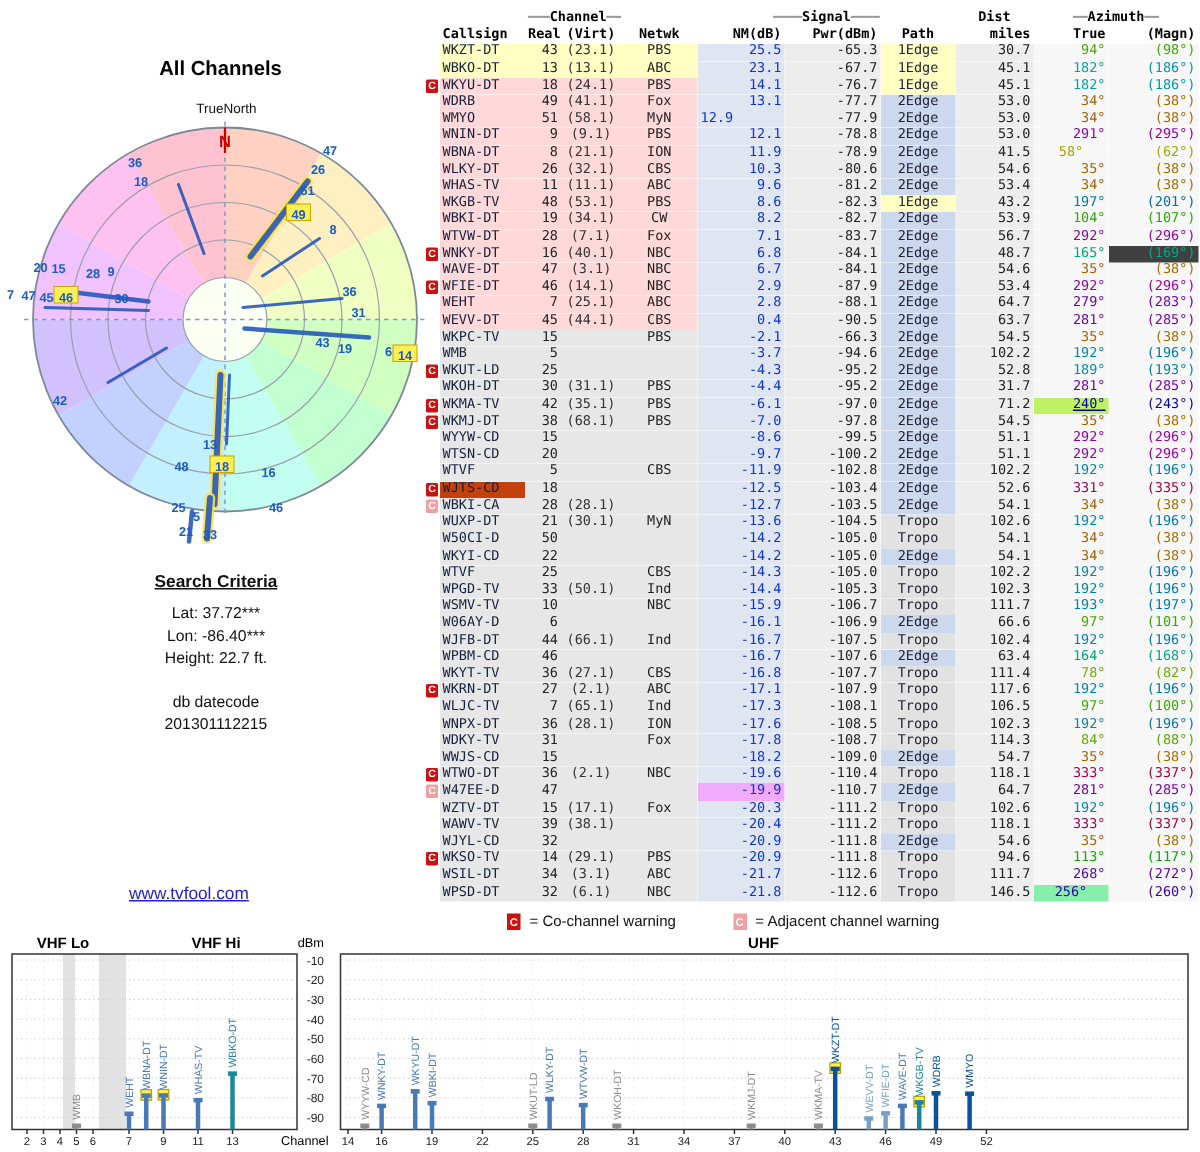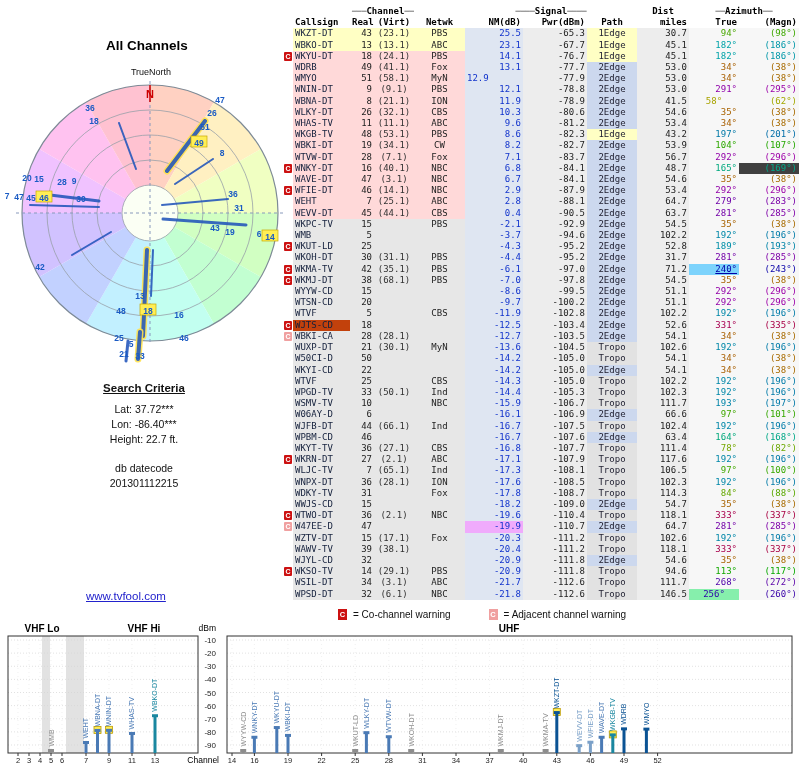--- a/index.html
+++ b/index.html
@@ -394,21 +394,21 @@
           <td style="background: rgb(247, 247, 247); text-align: right; color: rgb(115, 0, 168);">281°</td>
           <td style="background: rgb(247, 247, 247); text-align: right; color: rgb(126, 0, 168);">(285°)</td>
         </tr>
         <tr>
           <td></td>
           <td style="background: rgb(231, 231, 231); text-align: left; color: rgb(20, 32, 60);">WKPC-TV</td>
           <td style="background: rgb(231, 231, 231); text-align: right; color: rgb(34, 34, 34);">15</td>
           <td style="background: rgb(231, 231, 231); text-align: center; color: rgb(51, 51, 51);"></td>
           <td style="background: rgb(231, 231, 231); text-align: center; color: rgb(34, 34, 34);">PBS</td>
           <td style="background: rgb(223, 230, 242); text-align: right; color: rgb(17, 51, 204);">-2.1</td>
-          <td style="background: rgb(237, 237, 237); text-align: right; color: rgb(34, 34, 34);">-92.9</td>
+          <td style="background: rgb(237, 237, 237); text-align: right; color: rgb(34, 34, 34);">-66.3</td>
           <td style="background: rgb(204, 216, 238); text-align: center; color: rgb(34, 34, 51);">2Edge</td>
           <td style="background: rgb(237, 237, 237); text-align: right; color: rgb(34, 34, 34);">54.5</td>
           <td style="background: rgb(247, 247, 247); text-align: right; color: rgb(168, 98, 0);">35°</td>
           <td style="background: rgb(247, 247, 247); text-align: right; color: rgb(168, 107, 0);">(38°)</td>
         </tr>
         <tr>
           <td></td>
           <td style="background: rgb(231, 231, 231); text-align: left; color: rgb(20, 32, 60);">WMB</td>
           <td style="background: rgb(231, 231, 231); text-align: right; color: rgb(34, 34, 34);">5</td>
           <td style="background: rgb(231, 231, 231); text-align: center; color: rgb(51, 51, 51);"></td>
@@ -449,21 +449,21 @@
         <tr>
           <td><span class="mark" style="background: rgb(204, 17, 17);">C</span></td>
           <td style="background: rgb(231, 231, 231); text-align: left; color: rgb(20, 32, 60);">WKMA-TV</td>
           <td style="background: rgb(231, 231, 231); text-align: right; color: rgb(34, 34, 34);">42</td>
           <td style="background: rgb(231, 231, 231); text-align: center; color: rgb(51, 51, 51);">(35.1)</td>
           <td style="background: rgb(231, 231, 231); text-align: center; color: rgb(34, 34, 34);">PBS</td>
           <td style="background: rgb(223, 230, 242); text-align: right; color: rgb(17, 51, 204);">-6.1</td>
           <td style="background: rgb(237, 237, 237); text-align: right; color: rgb(34, 34, 34);">-97.0</td>
           <td style="background: rgb(204, 216, 238); text-align: center; color: rgb(34, 34, 51);">2Edge</td>
           <td style="background: rgb(237, 237, 237); text-align: right; color: rgb(34, 34, 34);">71.2</td>
-          <td style="background: #7dd3fc; text-align: right; color: rgb(0, 0, 168); text-decoration: underline;">240°</td>
+          <td style="background: #bef264; text-align: right; color: rgb(0, 0, 168); text-decoration: underline;">240°</td>
           <td style="background: rgb(247, 247, 247); text-align: right; color: rgb(8, 0, 168);">(243°)</td>
         </tr>
         <tr>
           <td><span class="mark" style="background: rgb(204, 17, 17);">C</span></td>
           <td style="background: rgb(231, 231, 231); text-align: left; color: rgb(20, 32, 60);">WKMJ-DT</td>
           <td style="background: rgb(231, 231, 231); text-align: right; color: rgb(34, 34, 34);">38</td>
           <td style="background: rgb(231, 231, 231); text-align: center; color: rgb(51, 51, 51);">(68.1)</td>
           <td style="background: rgb(231, 231, 231); text-align: center; color: rgb(34, 34, 34);">PBS</td>
           <td style="background: rgb(223, 230, 242); text-align: right; color: rgb(17, 51, 204);">-7.0</td>
           <td style="background: rgb(237, 237, 237); text-align: right; color: rgb(34, 34, 34);">-97.8</td>

